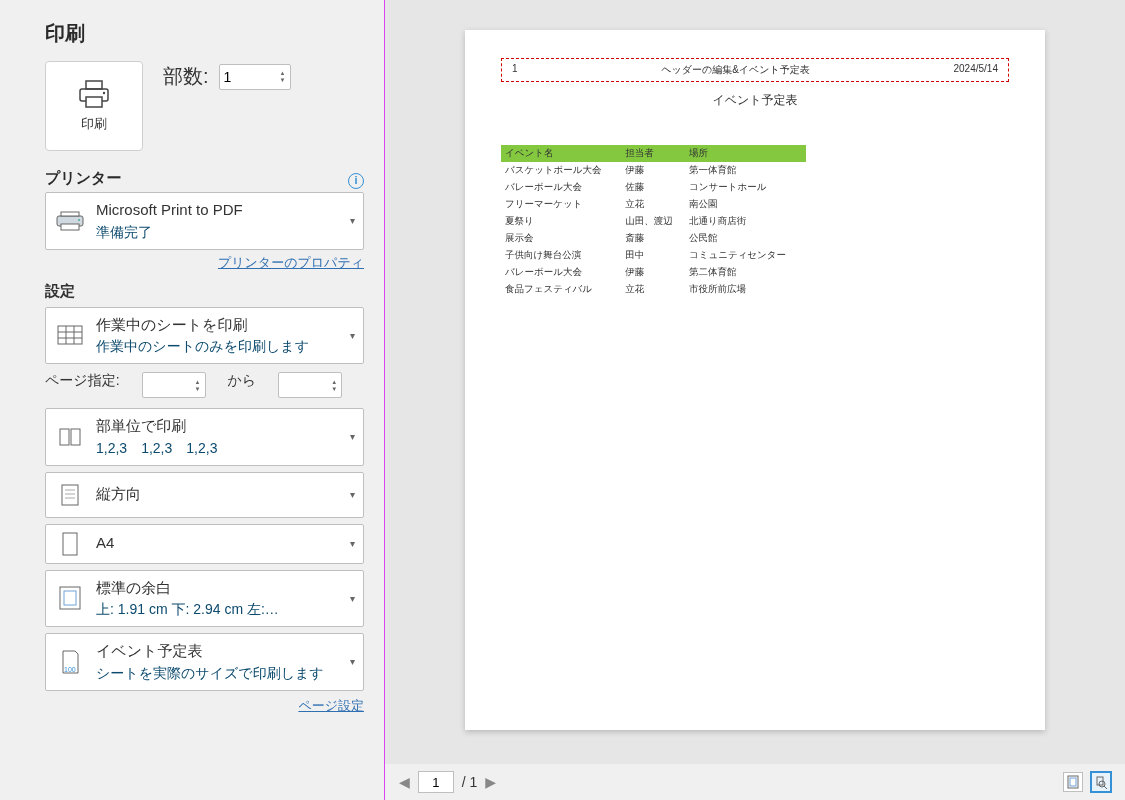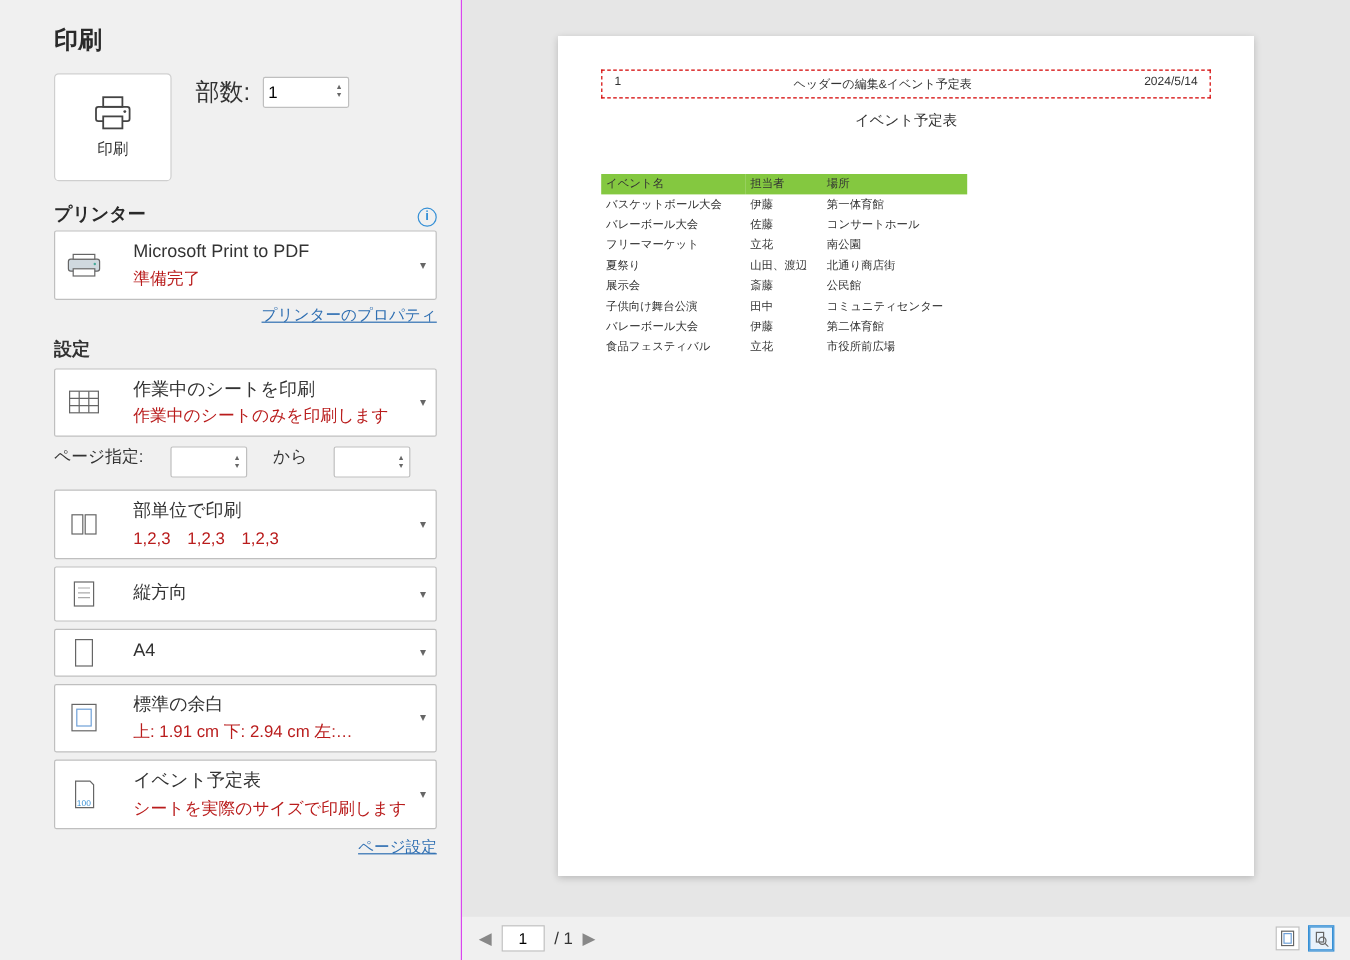--- a/index.html
+++ b/index.html
@@ -87,23 +87,23 @@
       border: 1px solid #bfbfbf;
       border-radius: 2px;
       display: flex;
       align-items: center;
       padding: 6px 8px;
       gap: 10px;
       margin-bottom: 2px;
       cursor: pointer;
       position: relative;
     }
-    .dropdown-row .texts { flex: 1; display: flex; flex-direction: column; line-height: 1.5; margin-left: 15px; }
+    .dropdown-row .texts { flex: 1; display: flex; flex-direction: column; line-height: 1.5; }
     .dropdown-row .primary { font-size: 15px; }
-    .dropdown-row .secondary { font-size: 14px; color: #b91c1c; }
+    .dropdown-row .secondary { font-size: 14px; color: #0c4a6e; }
     .dropdown-caret {
       font-size: 10px;
       color: #666;
     }
     .link-row { text-align: right; margin: 4px 0 10px 0; }
     .link-row a {
       color: #2f6fb2;
       font-size: 13px;
       text-decoration: underline;
       cursor: pointer;

